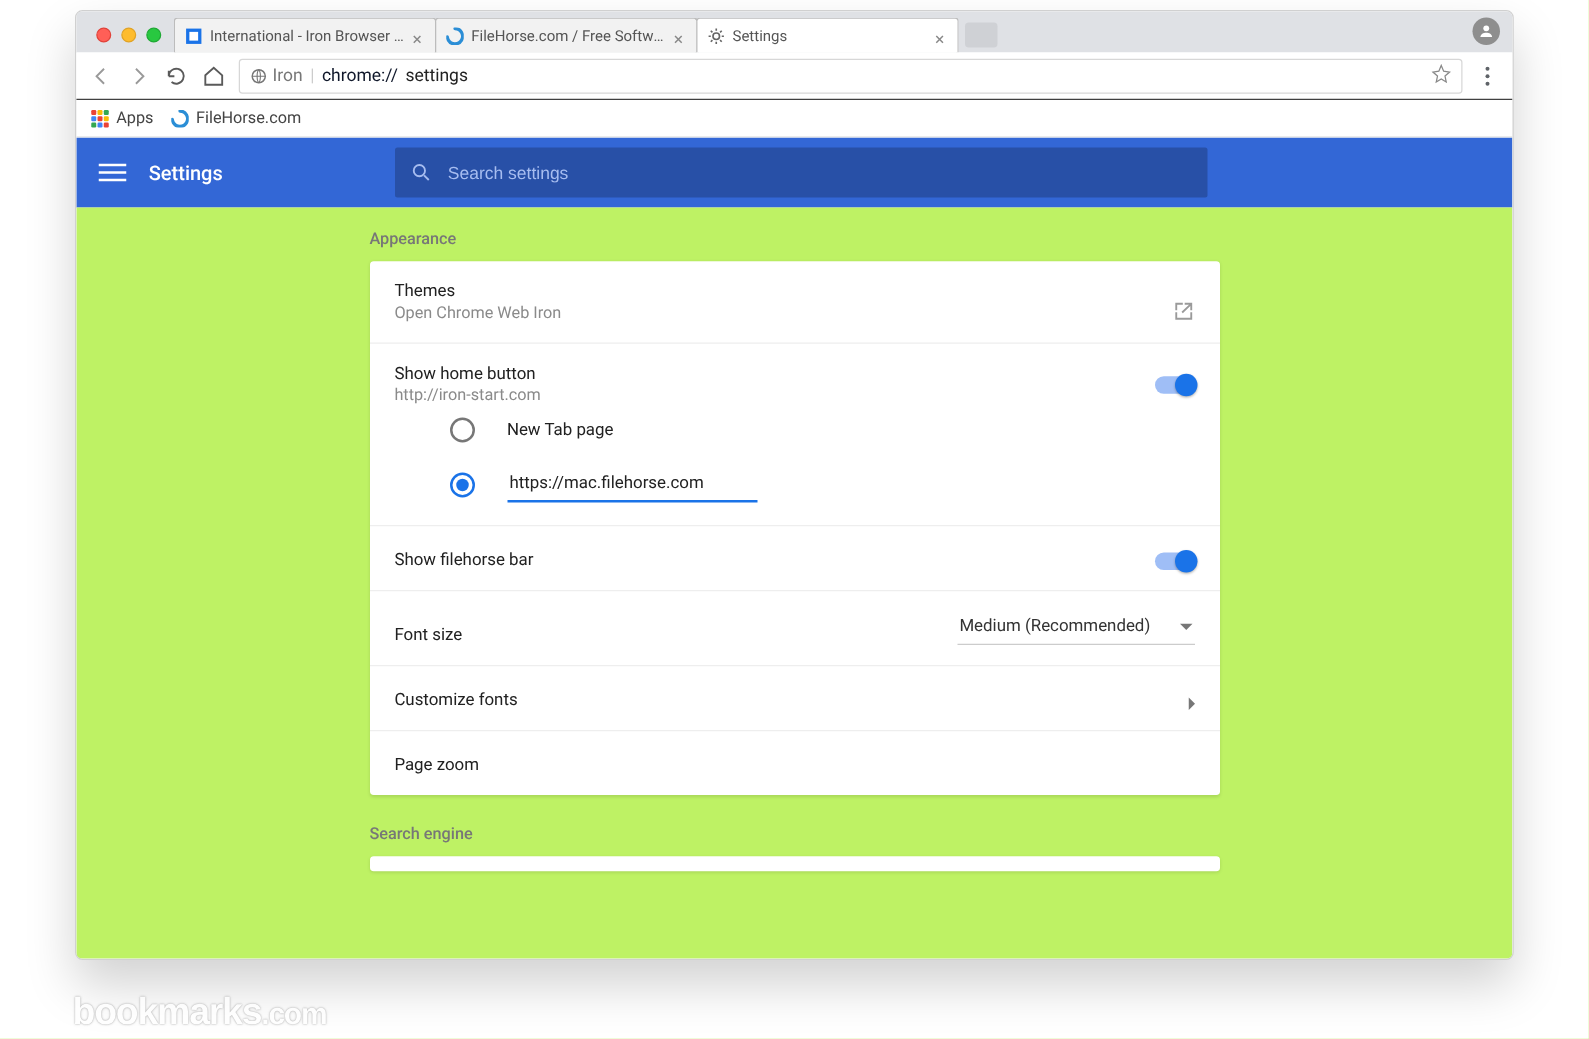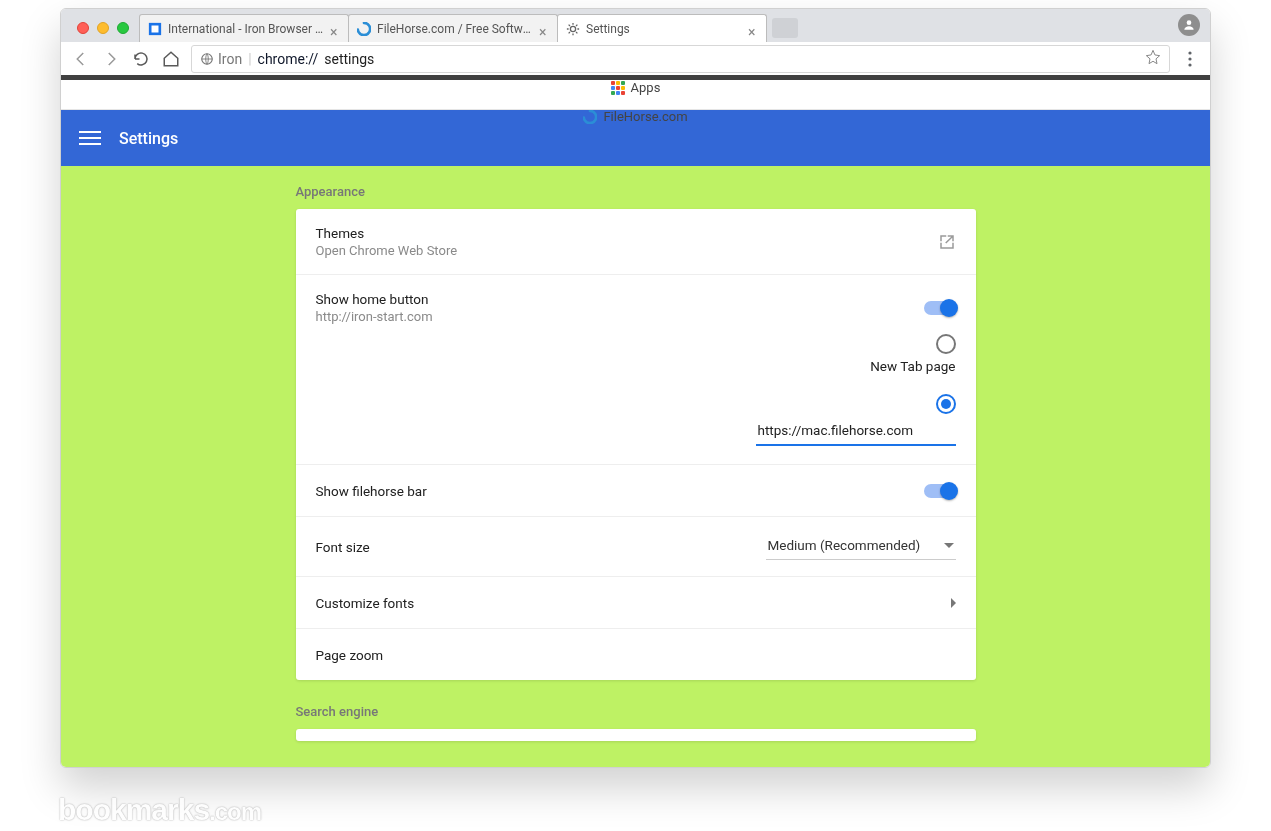--- a/index.html
+++ b/index.html
@@ -18,61 +18,61 @@
 .tab { height: 28px; background: #f2f2f2; border: 1px solid #bcbcbc; border-bottom: none; border-radius: 3px 3px 0 0; display: flex; align-items: center; padding: 0 8px; margin-right: -1px; width: 210px; font-size: 12px; color: #555; gap: 6px; position: relative; }
 .tab.active { background: #fff; z-index: 2; }
 .tab .favicon { width: 14px; height: 14px; flex-shrink: 0; }
 .tab .title { flex: 1; overflow: hidden; white-space: nowrap; text-overflow: ellipsis; }
 .tab .close { width: 10px; height: 10px; color: #888; font-size: 14px; cursor: pointer; }
 .newtab-btn { width: 26px; height: 20px; background: #cfd1d5; border-radius: 3px; margin-left: 6px; margin-bottom: 4px; }
 .tab-strip .spacer { flex: 1; }
 .profile-icon { width: 22px; height: 22px; border-radius: 50%; background: #8e8e8e; margin-bottom: 6px; display:flex; align-items:center; justify-content:center; color:#fff; }
 
 
-.toolbar { height: 38px; background:#fff; border-bottom: 5px solid #404040; display:flex; align-items:center; padding: 0 10px; gap: 10px; }
+.toolbar { height: 38px; background:#fff; border-bottom: 1px solid #404040; display:flex; align-items:center; padding: 0 10px; gap: 10px; }
 .toolbar .nav-btn { width: 20px; height: 20px; display:flex; align-items:center; justify-content:center; color:#9a9a9a; }
 .toolbar .nav-btn.enabled { color:#5a5a5a; }
 .omnibox { flex: 1; height: 28px; border: 1px solid #d7d7d7; border-radius: 3px; display:flex; align-items:center; padding: 0 8px; gap: 6px; font-size: 14px; color:#555; }
 .omnibox .secure { color:#777; display:flex; align-items:center; gap:4px; }
 .omnibox .scheme { color:#0f172a; }
 .omnibox .path-strong { color:#222; font-weight: 400; }
 .omnibox .star { margin-left:auto; color:#888; }
 .menu-dots { width:20px; color:#5f6368; font-size: 18px; display:flex; align-items:center; justify-content:center; }
 
 
-.bm-bar { height: 30px; border-bottom:1px solid #e5e5e5; display:flex; align-items:center; padding:0 12px; gap:14px; font-size: 13px; color:#444;flex-direction:column; }
+.bm-bar { height: 30px; border-bottom:1px solid #e5e5e5; display:flex; align-items:center; padding:0 12px; gap:14px; font-size: 13px; color:#444; }
 .bm-item { display:flex; align-items:center; gap:6px; cursor:pointer; }
 .apps-icon { display:grid; grid-template-columns: repeat(3,4px); grid-template-rows: repeat(3,4px); gap:1px; }
 .apps-icon span { width:4px; height:4px; border-radius:1px; }
 
 
 .content { height: calc(100% - 33px - 38px - 30px); overflow:hidden; }
 .settings-header { height: 56px; background: #3367d6; color:#fff; display:flex; align-items:center; padding:0 18px; gap:18px; }
 .hamburger { width:22px; height:22px; display:flex; flex-direction:column; justify-content:center; gap:4px; }
 .hamburger span { height:2px; background:#fff; }
 .settings-title { font-size: 16px; font-weight: 500; }
 .search-settings { margin-left: 120px; background: #2850a7; height: 40px; width: 650px; border-radius: 2px; display:flex; align-items:center; padding:0 12px; gap:12px; color:#a7bdf0; }
 .search-settings input { background:transparent; border:none; outline:none; color:#fff; font-size:14px; flex:1; }
 .search-settings input::placeholder { color:#a7bdf0; }
 
 .settings-body { height: calc(100% - 56px); overflow-y:auto; background:#bef264; padding: 18px 0 40px 0; }
 .section-label { width: 680px; margin: 0 auto 10px auto; font-size: 13px; color:#777; font-weight:500; }
 .card { width: 680px; margin: 0 auto 24px auto; background:#fff; border-radius: 3px; box-shadow: 0 1px 3px rgba(0,0,0,0.12); }
-.row { padding: 16px 20px; display:flex; align-items:center; min-height: 52px; }
+.row { padding: 16px 20px; display:flex; align-items:flex-end; min-height: 52px; }
 .row + .row { border-top: 1px solid #eee; }
 .row .col { flex:1; }
 .row .label { font-size: 13.5px; color:#212121; }
 .row .sub { font-size: 13px; color:#8a8a8a; margin-top: 2px; }
 .row .right { margin-left:auto; display:flex; align-items:center; gap:6px; }
 
 .toggle { width: 32px; height: 14px; background:#9fbef6; border-radius: 7px; position:relative; }
 .toggle::after { content:""; position:absolute; width:18px; height:18px; background:#1a73e8; border-radius:50%; right:-2px; top:-2px; box-shadow:0 1px 2px rgba(0,0,0,0.3); }
 
 .radio-group { padding-left: 44px; }
-.radio-opt { display:flex; align-items:flex-end; gap:4px; padding: 10px 0; flex-direction: column; }
+.radio-opt { display:flex; align-items:center; gap:26px; padding: 10px 0; }
 .radio { width:20px; height:20px; border:2px solid #777; border-radius:50%; display:flex; align-items:center; justify-content:center; }
 .radio.selected { border-color:#1a73e8; }
 .radio.selected::after { content:""; width:10px; height:10px; background:#1a73e8; border-radius:50%; }
 .custom-url { font-size: 13.5px; color:#222; border-bottom: 2px solid #1a73e8; padding: 4px 2px 6px 2px; width: 200px; }
 
 .select-ish { border-bottom: 1px solid #ccc; padding: 4px 2px 6px 2px; width: 190px; display:flex; align-items:center; justify-content:space-between; color:#333; font-size:13.5px; }
 .caret-down { width:0; height:0; border-left:5px solid transparent; border-right:5px solid transparent; border-top:5px solid #777; }
 .caret-right { width:0; height:0; border-top:5px solid transparent; border-bottom:5px solid transparent; border-left:5px solid #777; }
 
 .open-ext-icon { width:18px; height:18px; color:#9a9a9a; }
@@ -197,31 +197,38 @@
     </div>
 
     <div class="content">
       <div class="settings-header">
         <div class="hamburger">
             <span></span>
             <span></span>
             <span></span>
           </div>
         <div class="settings-title">Settings</div>
+        <div class="search-settings">
+          <svg width="18" height="18" viewBox="0 0 24 24">
+              <circle cx="10" cy="10" r="6" fill="none" stroke="currentColor" stroke-width="2"></circle>
+              <path d="M15 15l5 5" stroke="currentColor" stroke-width="2"></path>
+            </svg>
+          <input type="text" placeholder="Search settings" style="">
+        </div>
       </div>
 
       <div class="settings-body">
         <div class="section-label">Appearance</div>
 
         <div class="card">
 
           <div class="row">
             <div class="col">
               <div class="label">Themes</div>
-              <div class="sub">Open Chrome Web Store</div>
+              <div class="sub">Open Chrome Web Iron</div>
             </div>
             <div class="right">
               <svg class="open-ext-icon" viewBox="0 0 24 24">
                   <path d="M5 5h6V3H3v8h2zM13 3h8v8h-2V6.4L11 14l-1.4-1.4L17.6 5H13z" fill="#9a9a9a"></path>
                   <path d="M19 19H5v-6H3v8h18v-8h-2z" fill="#9a9a9a"></path>
                 </svg>
             </div>
           </div>
 
           <div class="row" style="flex-direction:column; align-items:stretch; padding-bottom:8px;">

